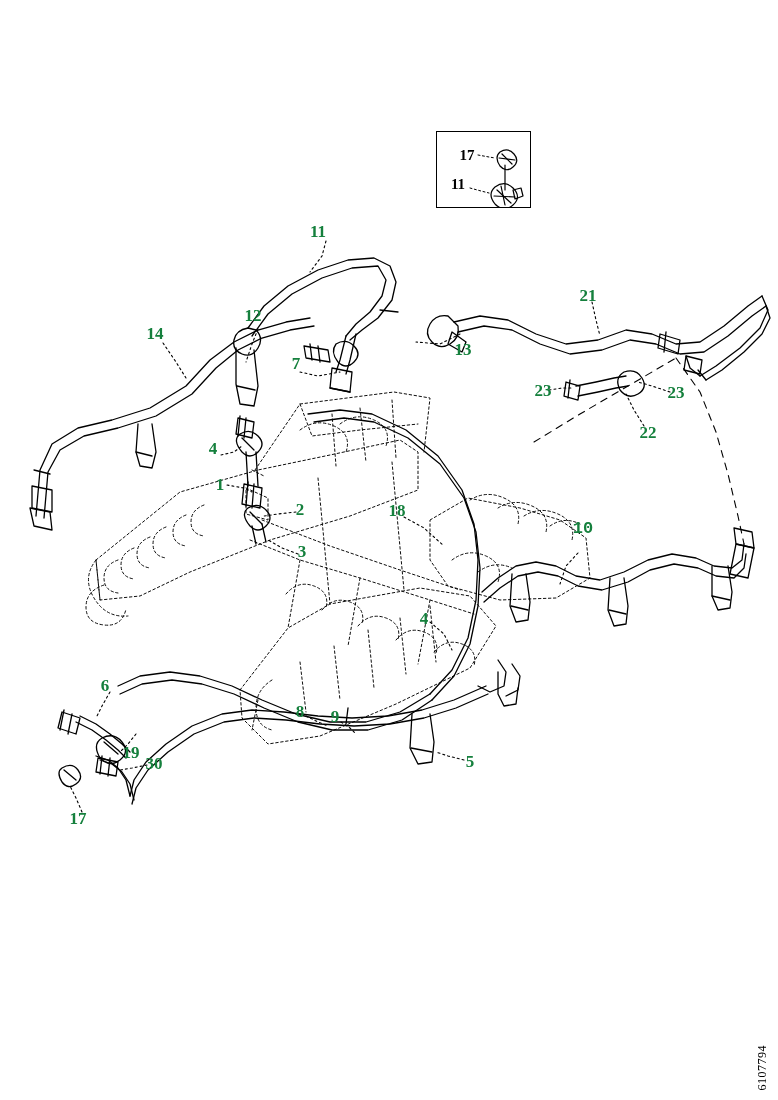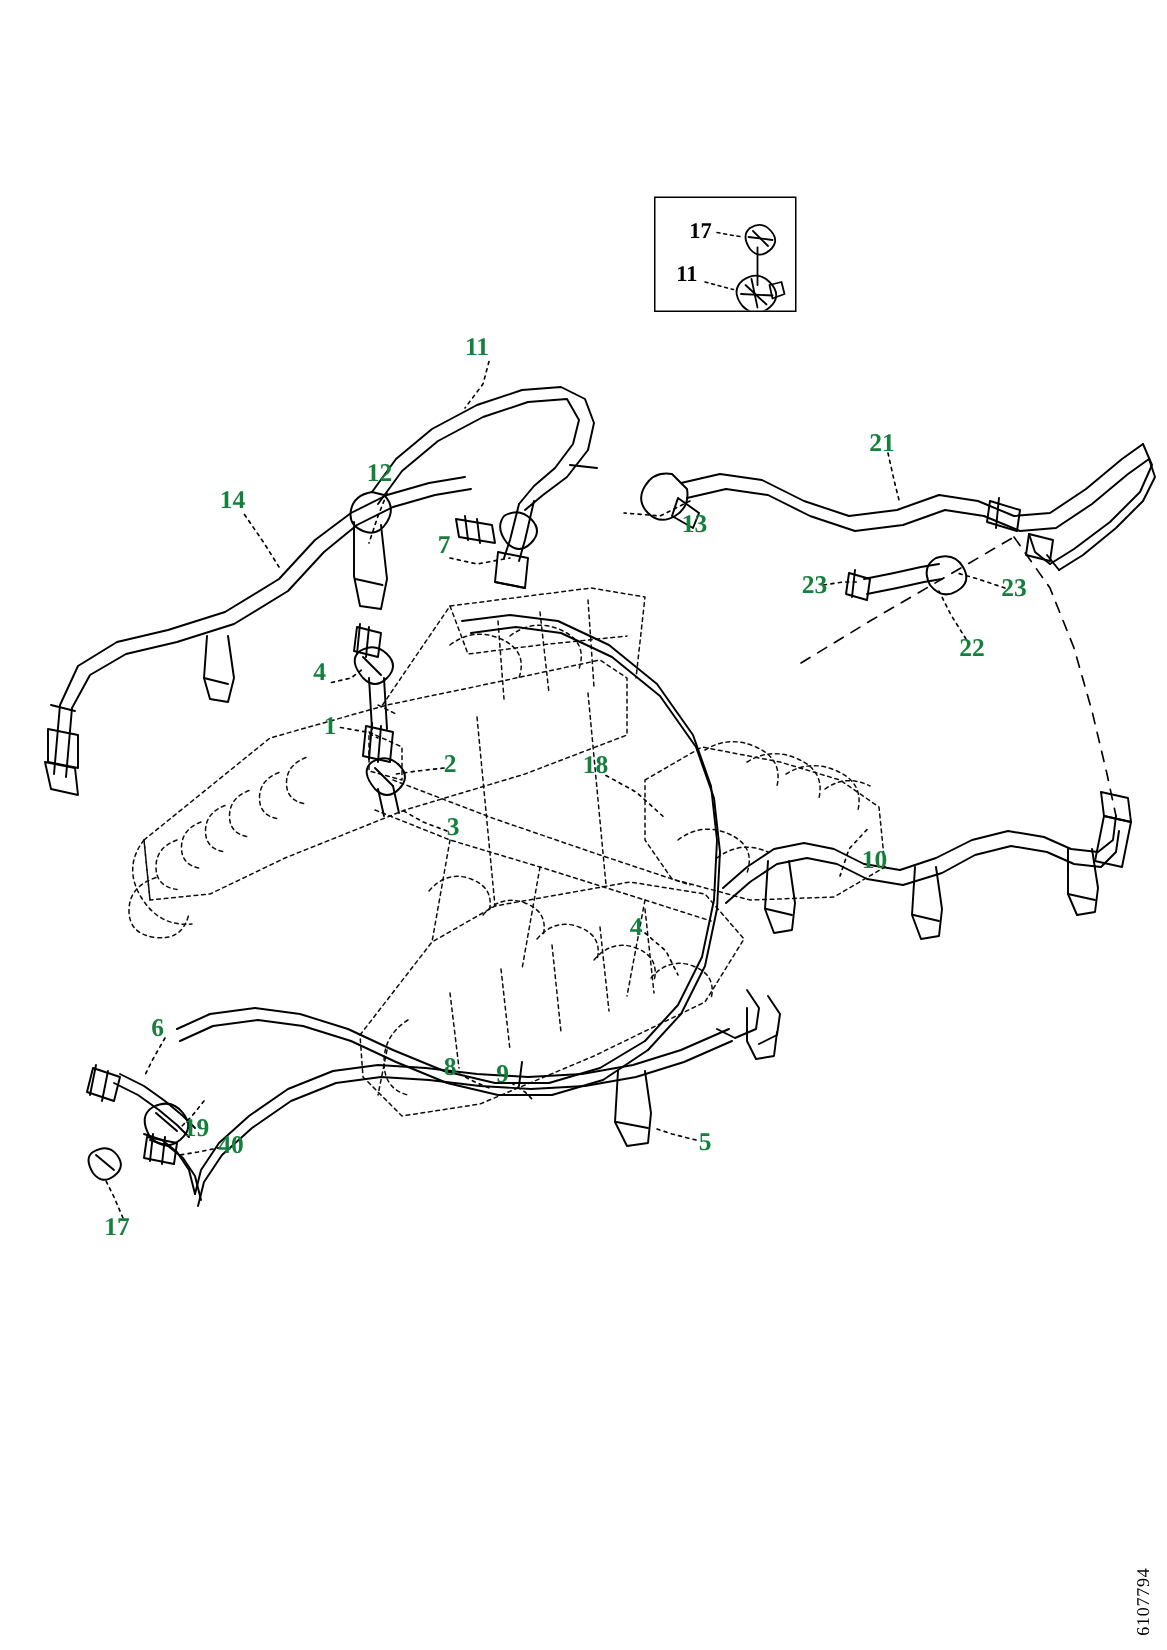--- a/index.html
+++ b/index.html
@@ -258,30 +258,30 @@
 
   <div class="callout" style="left:220px;top:484px;">1</div>
   <div class="callout" style="left:300px;top:509px;">2</div>
   <div class="callout" style="left:302px;top:551px;">3</div>
   <div class="callout" style="left:424px;top:618px;">4</div>
   <div class="callout" style="left:470px;top:761px;">5</div>
   <div class="callout" style="left:105px;top:685px;">6</div>
   <div class="callout" style="left:296px;top:363px;">7</div>
   <div class="callout" style="left:300px;top:711px;">8</div>
   <div class="callout" style="left:335px;top:716px;">9</div>
-  <div class="callout" style="left:583px;top:573px;">10</div>
+  <div class="callout" style="left:583px;top:528px;font-family:Liberation Mono, monospace;">10</div>
   <div class="callout" style="left:318px;top:231px;">11</div>
   <div class="callout" style="left:253px;top:315px;">12</div>
   <div class="callout" style="left:463px;top:325px;margin-top:24px;">13</div>
   <div class="callout" style="left:155px;top:333px;">14</div>
   <div class="callout" style="left:213px;top:448px;">4</div>
   <div class="callout" style="left:78px;top:818px;">17</div>
   <div class="callout" style="left:397px;top:510px;">18</div>
   <div class="callout" style="left:131px;top:752px;">19</div>
-  <div class="callout" style="left:154px;top:763px;">40</div>
+  <div class="callout" style="left:154px;top:763px;">30</div>
   <div class="callout" style="left:588px;top:295px;">21</div>
   <div class="callout" style="left:648px;top:432px;">22</div>
   <div class="callout" style="left:543px;top:390px;">23</div>
   <div class="callout" style="left:676px;top:392px;">23</div>
 
   <div class="inset-box" style="left:436px;top:131px;width:93px;height:75px;">
     <svg width="93" height="75" viewBox="0 0 93 75">
       <g fill="none" stroke="#000" stroke-width="1.2" stroke-linecap="round" stroke-linejoin="round">
 
         <path d="M68 33 L68 58"></path>

